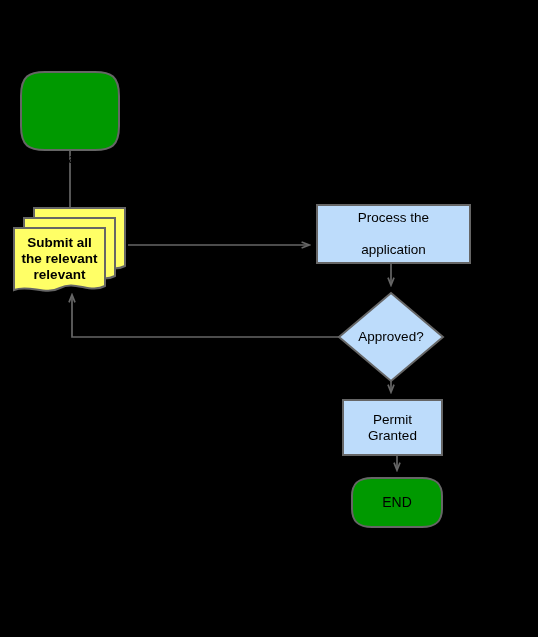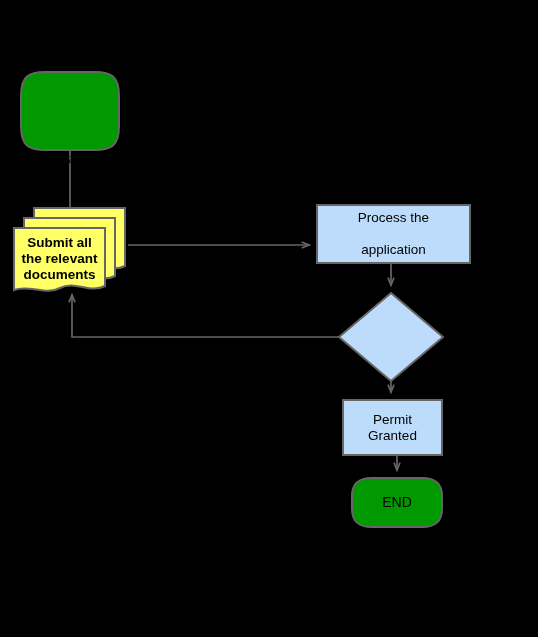--- a/index.html
+++ b/index.html
@@ -128,28 +128,31 @@
              Z" fill="#009900" stroke="#666666" stroke-width="2"></path>
   </svg>
 
   <div class="node-label label-start" style="left:21px; top:72px; width:98px; height:78px;">
     <span>Start</span>
   </div>
 
   <div class="node-label label-document" style="left:14px; top:228px; width:91px; height:62px; flex-direction:column;">
     <span>Submit all</span>
     <span>the relevant</span>
-    <span>documents</span>
+    <span>relevant</span>
   </div>
 
   <div class="node-label label-process" style="left:317px; top:205px; width:153px; height:58px; flex-direction:column;gap:16px;">
     <span>Process the</span>
     <span>application</span>
   </div>
 
+  <div class="node-label label-decision" style="left:339px; top:293px; width:104px; height:88px;">
+    <span>Approved?</span>
+  </div>
 
   <div class="node-label label-process" style="left:343px; top:400px; width:99px; height:55px; flex-direction:column;border-radius:12px;">
     <span>Permit</span>
     <span>Granted</span>
   </div>
 
   <div class="node-label label-end" style="left:352px; top:478px; width:90px; height:49px;">
     <span>END</span>
   </div>
 

